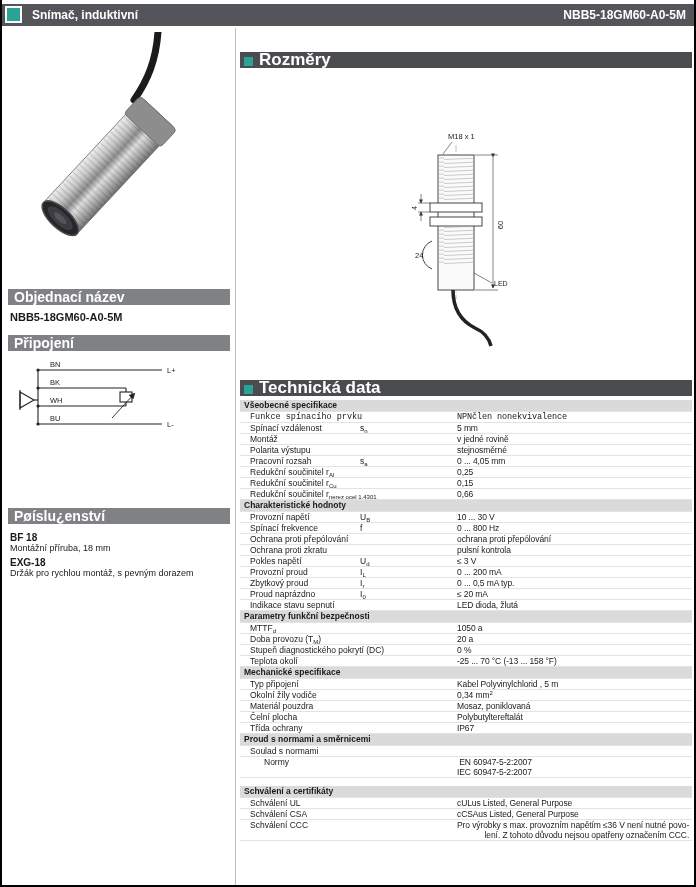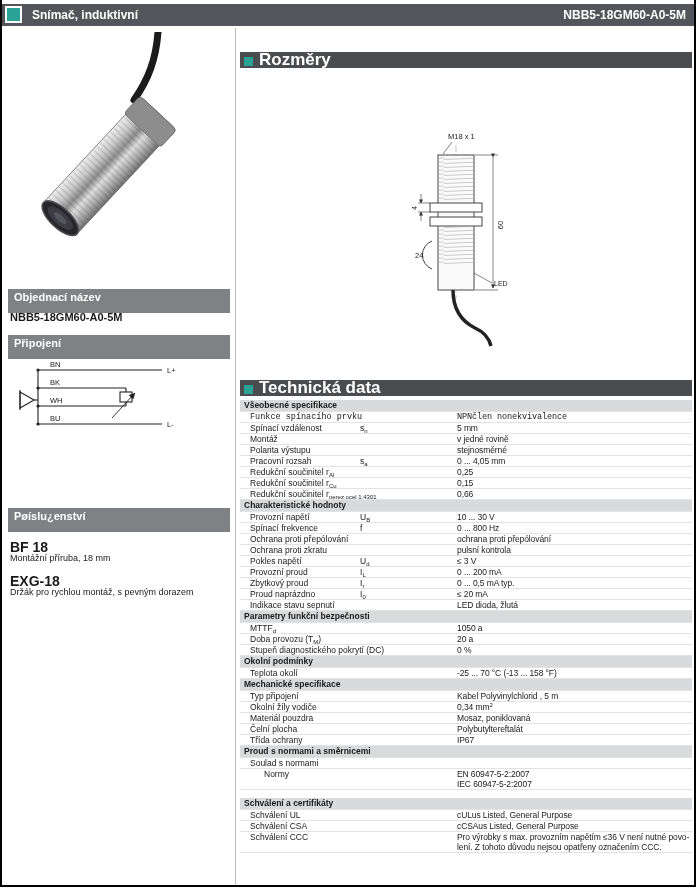--- a/index.html
+++ b/index.html
@@ -12,36 +12,36 @@
   .hdr-sq{position:absolute;left:3px;top:2px;width:13px;height:13px;border:2px solid #fff;}
   .hdr-title{position:absolute;left:30px;top:4px;font-size:12px;font-weight:bold;}
   .hdr-code{position:absolute;right:8px;top:4px;font-size:12px;font-weight:bold;}
   .vdiv{position:absolute;left:233px;top:28px;bottom:0;width:1px;background:#bdbdbd;}
   
   .left{position:absolute;left:6px;top:30px;width:224px;height:855px;}
   .photo{position:absolute;top:2px;left:0;}
   .logos{position:absolute;top:214px;left:6px;height:36px;display:flex;align-items:center;gap:24px;}
   .ce{font-size:23px;font-weight:bold;letter-spacing:4px;color:#1c1c1c;}
   .gbar{position:absolute;left:0;width:216px;background:#7f8184;color:#fff;font-weight:bold;
-        font-size:11px;height:12px;line-height:12px;padding:2px 0 10px 6px;}
+        font-size:14px;height:12px;line-height:12px;padding:2px 0 2px 6px;}
   .b1{top:259px;} .b2{top:305px;} .b3{top:478px;}
   .ordername{position:absolute;top:281px;left:2px;font-size:11px;font-weight:bold;}
   .wiring{position:absolute;top:330px;left:6px;}
   .accessories{position:absolute;top:500px;left:2px;width:218px;}
-  .acc-name{font-weight:bold;font-size:14px;margin-top:12px;line-height:11px;}
+  .acc-name{font-weight:bold;font-size:10px;margin-top:2px;line-height:11px;}
   .acc-desc{font-size:9px;line-height:11px;margin-bottom:3px;}
   
   .right{position:absolute;left:238px;top:30px;width:452px;height:855px;}
   .sbar{position:absolute;left:0;width:452px;height:16px;background:#4b4c50;color:#fff;
         font-weight:bold;font-size:17px;line-height:16px;}
   .sbar .teal-sq{width:9px;height:9px;margin:0 6px 0 4px;vertical-align:-1px;}
   .sbar1{top:22px;} .tbar{top:350px;}
   .dims{position:absolute;top:95px;left:168px;}
   .ttable{position:absolute;top:370px;left:0;width:452px;}
-  .trow{position:relative;height:10px;border-bottom:1px solid #e3e3e3;background:#fff;}
+  .trow{position:relative;height:10px;border-bottom:1px solid #e3e3e3;background:#fff;text-align:right;}
   .trow.section{height:11px;background:#d9dadb;}
   .sl{position:absolute;left:4px;top:0;font-size:8.5px;font-weight:bold;line-height:11px;white-space:nowrap;}
   .tl{position:absolute;left:10px;top:0;font-size:8.5px;line-height:10px;white-space:nowrap;}
   .tl.ind{left:24px;}
   .ts{position:absolute;left:120px;top:0;font-size:8.5px;line-height:10px;white-space:nowrap;}
   .tv{position:absolute;left:217px;top:0;font-size:8.5px;letter-spacing:-0.1px;}
   .tv div{line-height:10px;white-space:nowrap;}
   .trow.gap{height:8px;border-bottom:none;}
   sub{font-size:6px;line-height:0;vertical-align:-2px;}
   sup{font-size:6px;line-height:0;vertical-align:3px;}
@@ -307,23 +307,20 @@
           <span class="tv">
             <div>20 a</div>
           </span>
         </div>
         <div class="trow" style="height: 10px;">
           <span class="tl">Stupeň diagnostického pokrytí (DC)</span>
           <span class="tv">
             <div>0 %</div>
           </span>
         </div>
-        <div class="trow section">
-          <span class="sl">Okolní podmínky</span>
-        </div>
         <div class="trow" style="height: 10px;">
           <span class="tl">Teplota okolí</span>
           <span class="tv">
             <div>-25 ... 70 °C (-13 ... 158 °F)</div>
           </span>
         </div>
         <div class="trow section">
           <span class="sl">Mechanické specifikace</span>
         </div>
         <div class="trow" style="height: 10px;">

